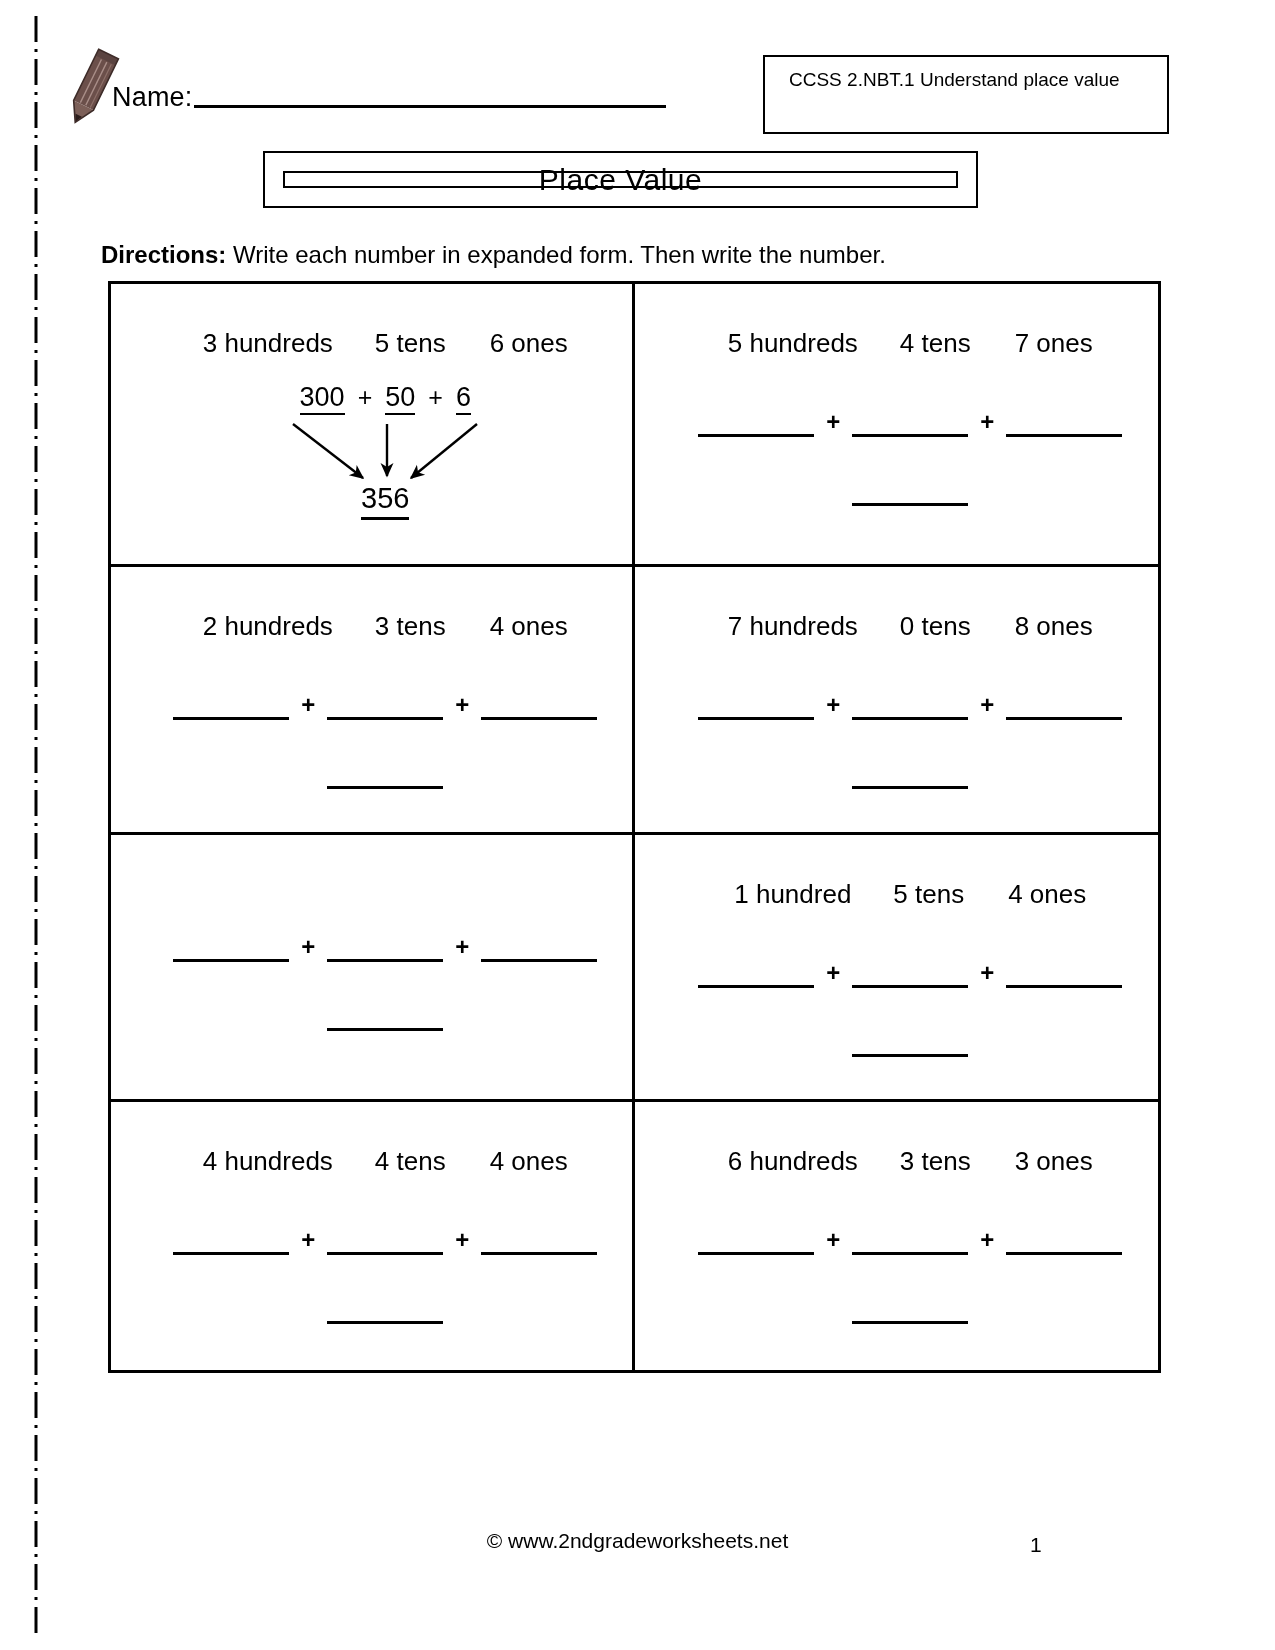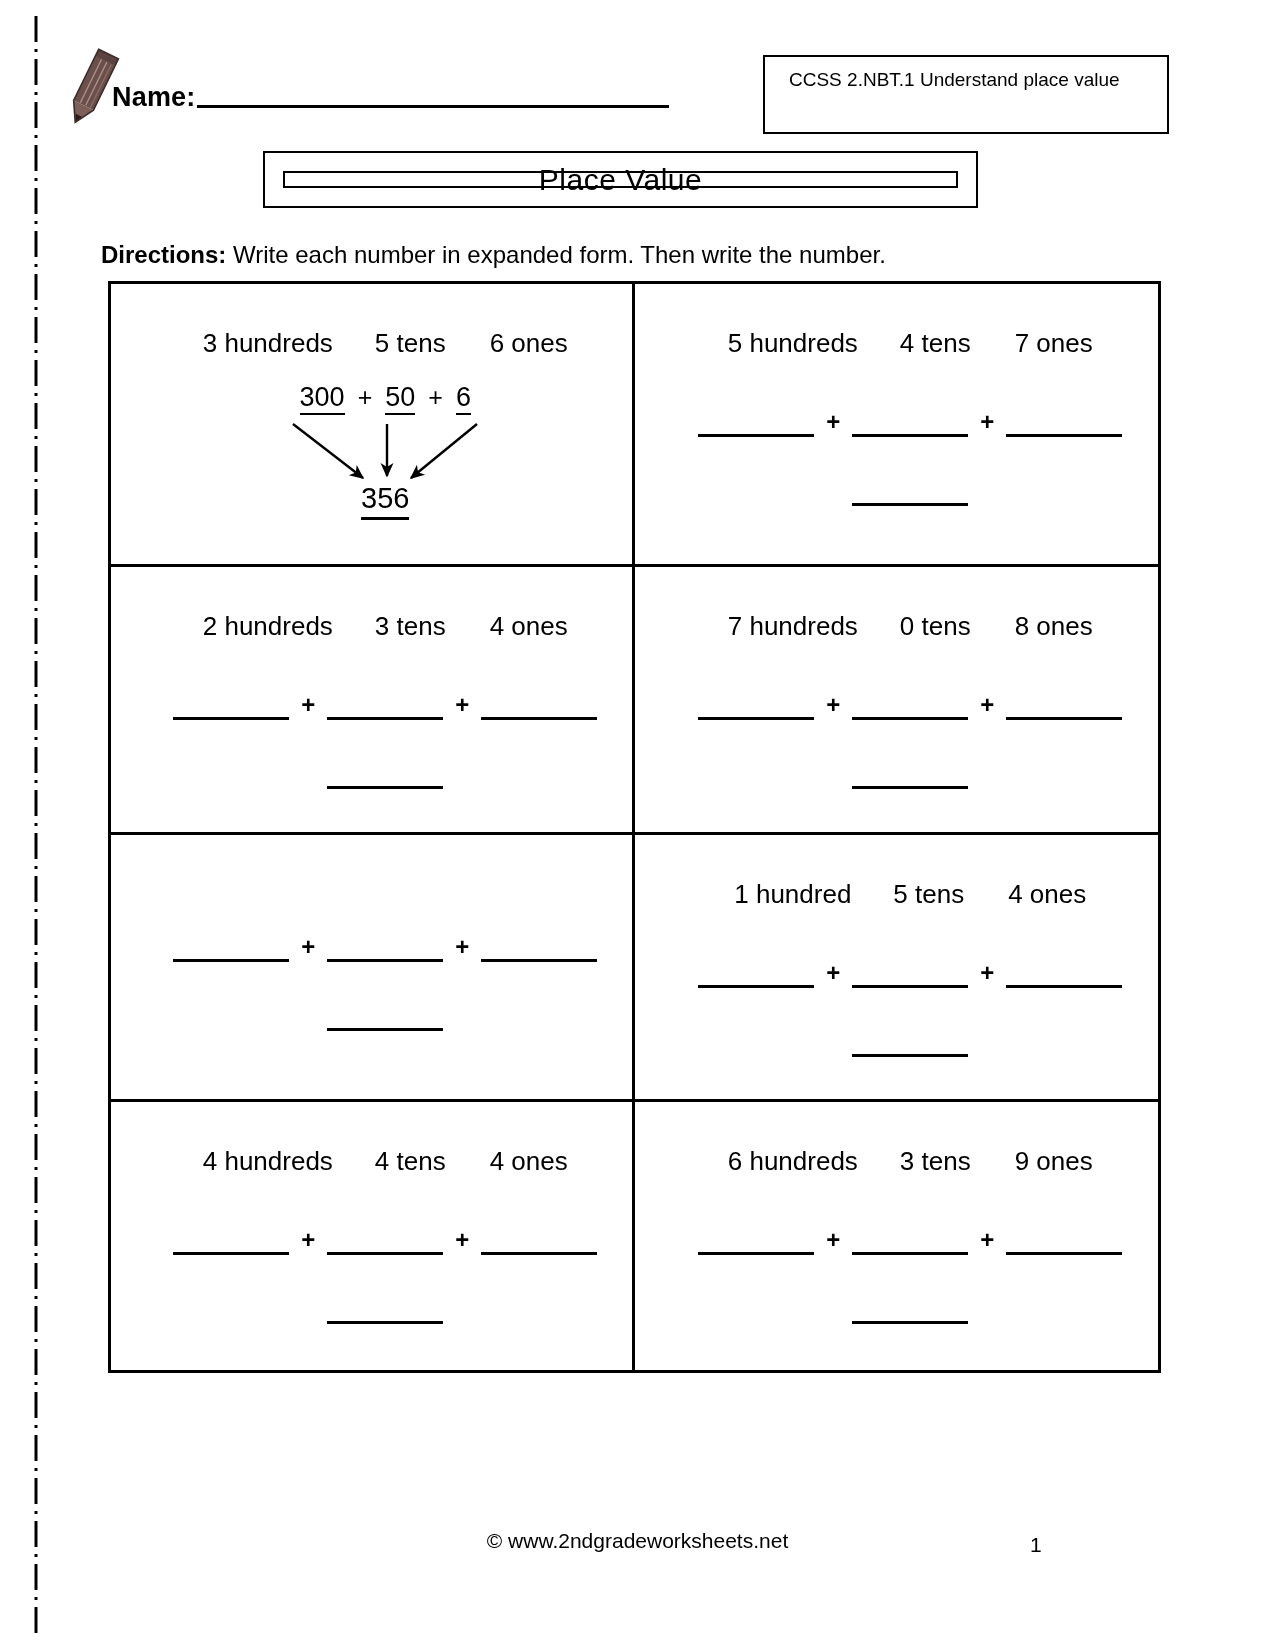--- a/index.html
+++ b/index.html
@@ -40,21 +40,20 @@
     height: 92px;
   }
   .pencil-icon svg { display: block; }
 
   .name-row {
     position: absolute;
     left: 112px;
     top: 84px;
     display: flex;
     align-items: flex-end;
-    font-weight: bold;
   }
   .name-label {
     font-size: 27px;
     line-height: 1;
     letter-spacing: .2px;
     white-space: nowrap;
   }
   .name-blank {
     width: 472px;
     height: 1px;
@@ -441,21 +440,21 @@
     </div>
     <div class="answer-row">
       <span class="answer-blank"></span>
     </div>
   </div>
 
   <div class="cell">
     <div class="place-line">
       <span class="seg-h">6 hundreds</span>
       <span class="seg-t">3 tens</span>
-      <span class="seg-o">9 ones</span>
+      <span class="seg-o">3 ones</span>
     </div>
     <div class="expand-row">
       <span class="blank-seg"></span>
       <span class="plus-sign">+</span>
       <span class="blank-seg"></span>
       <span class="plus-sign">+</span>
       <span class="blank-seg"></span>
     </div>
     <div class="answer-row">
       <span class="answer-blank"></span>

